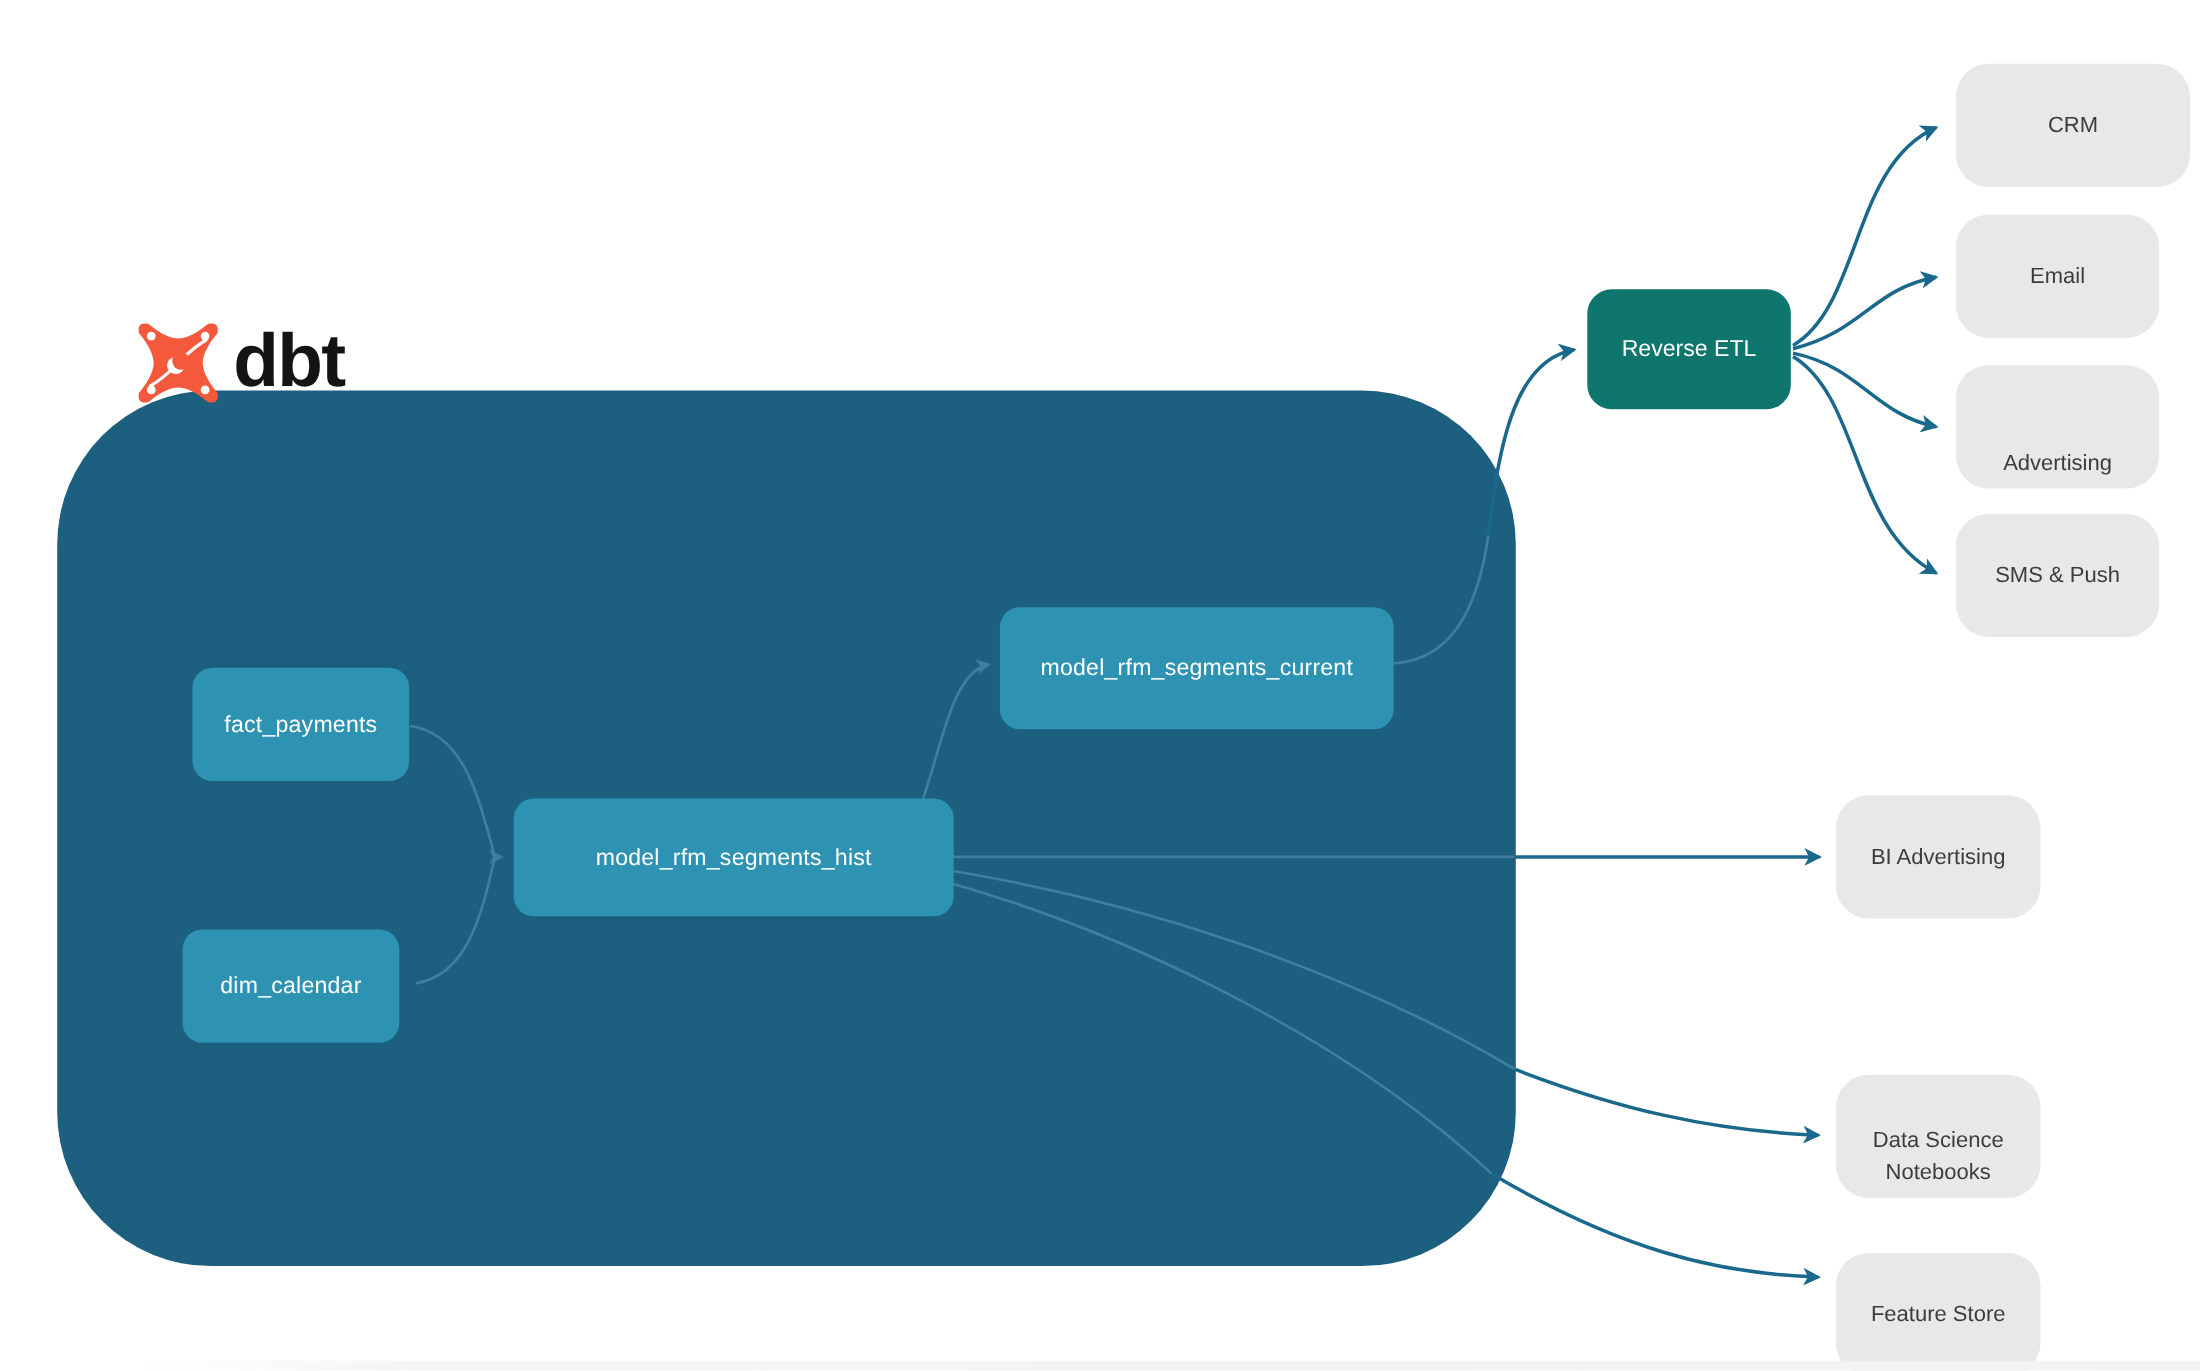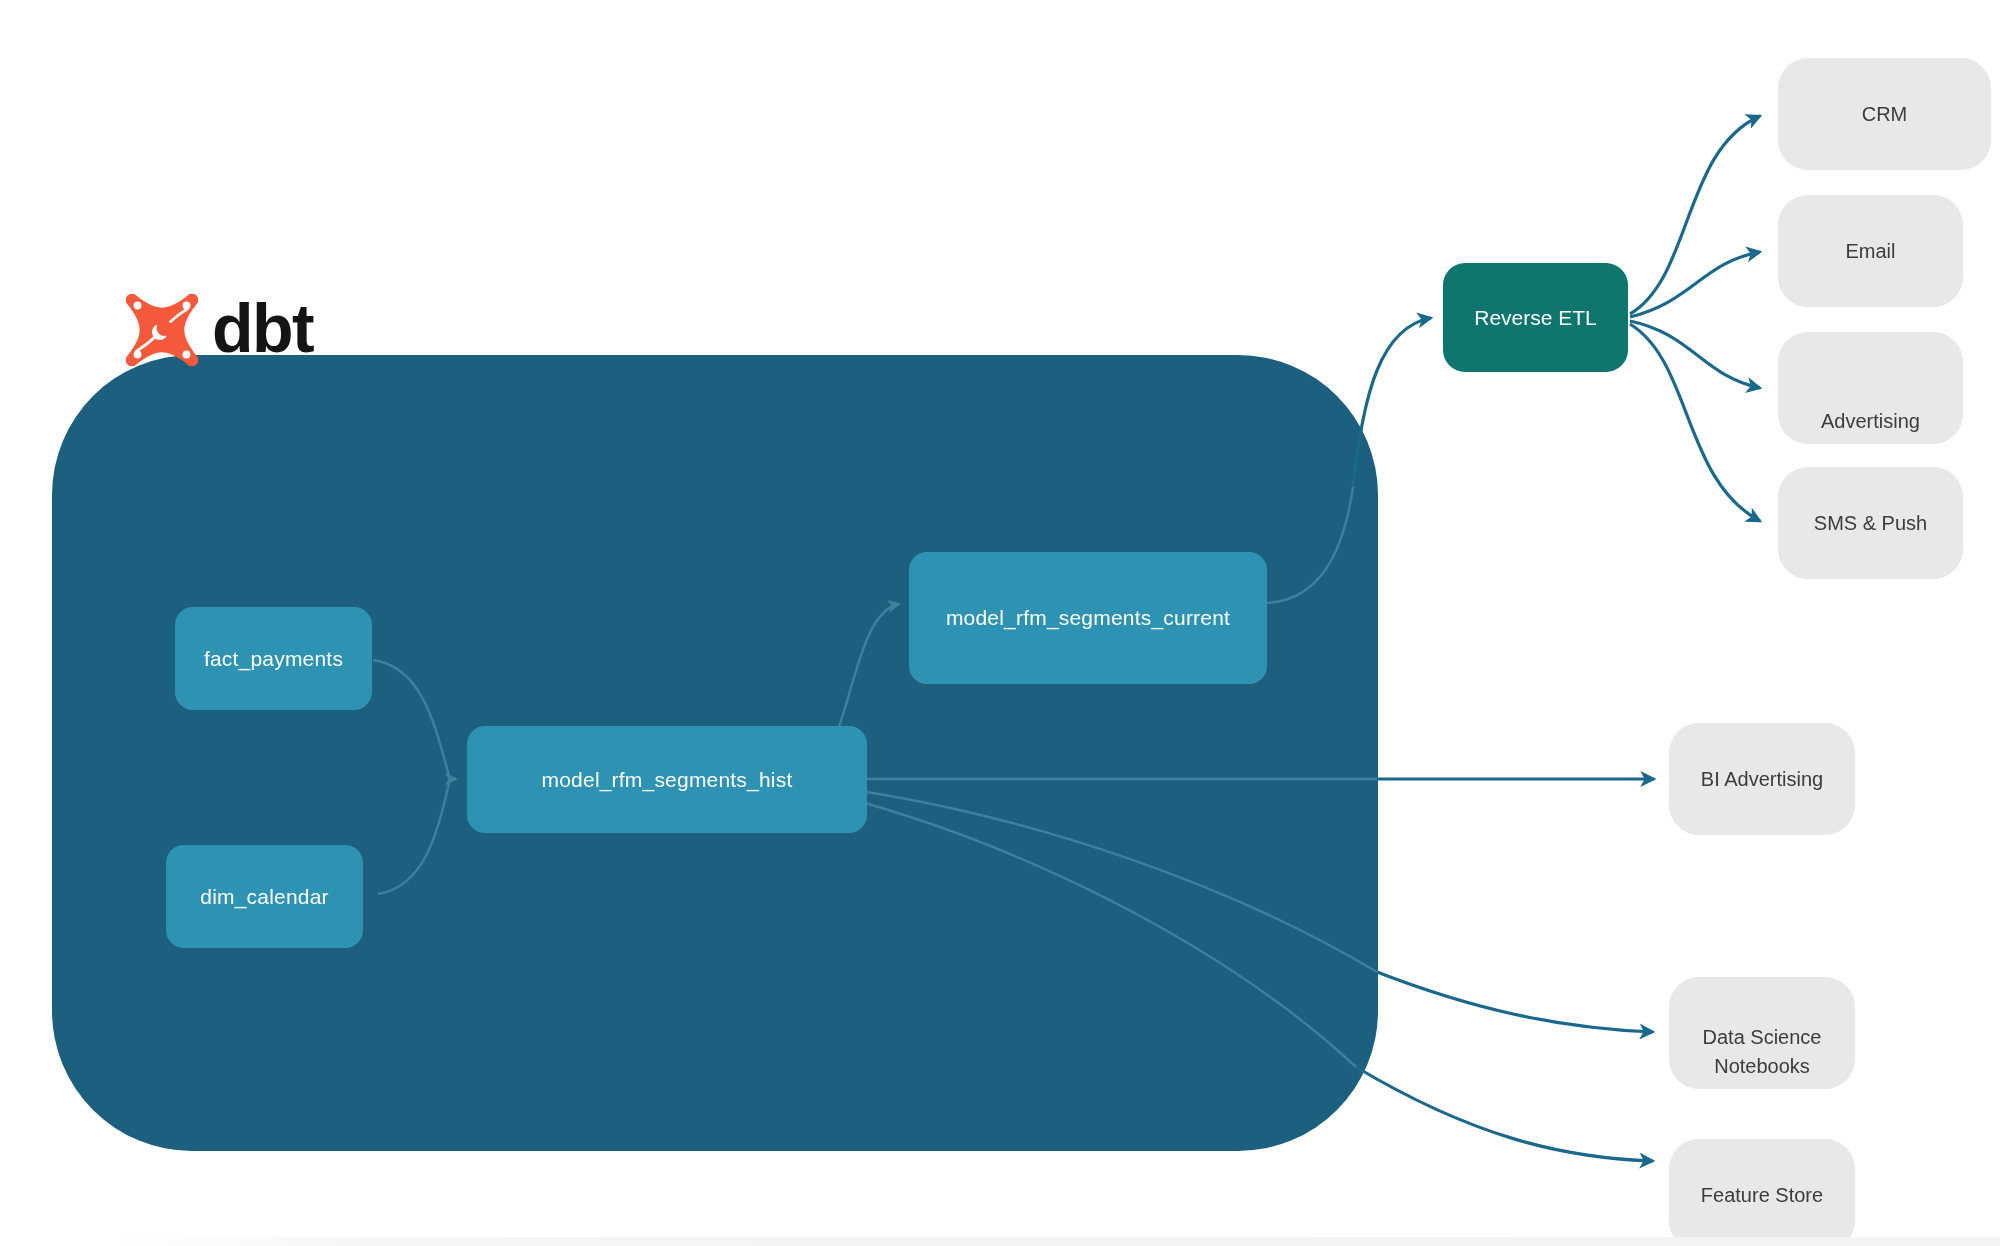--- a/index.html
+++ b/index.html
@@ -103,21 +103,21 @@
   </div>
 
   <div class="node node-teal" style="left:166px;top:845px;width:197px;height:103px;">
     <span>dim_calendar</span>
   </div>
 
   <div class="node node-teal" style="left:467px;top:726px;width:400px;height:107px;">
     <span>model_rfm_segments_hist</span>
   </div>
 
-  <div class="node node-teal" style="left:909px;top:552px;width:358px;height:132px;">
+  <div class="node node-teal" style="left:909px;top:552px;width:358px;height:111px;">
     <span>model_rfm_segments_current</span>
   </div>
 
   <div class="node node-green" style="left:1443px;top:263px;width:185px;height:109px;">
     <span>Reverse ETL</span>
   </div>
 
   <div class="node node-gray" style="left:1778px;top:58px;width:213px;height:112px;">
     <span>CRM</span>
   </div>

